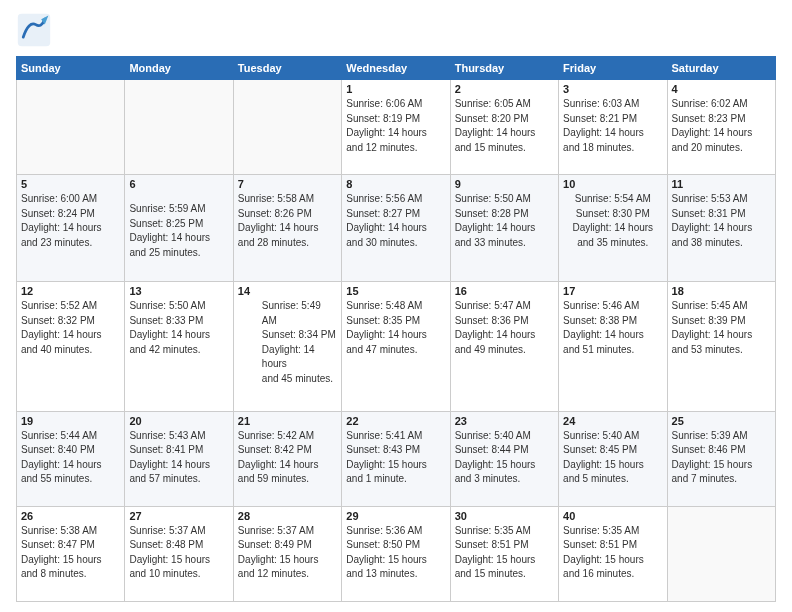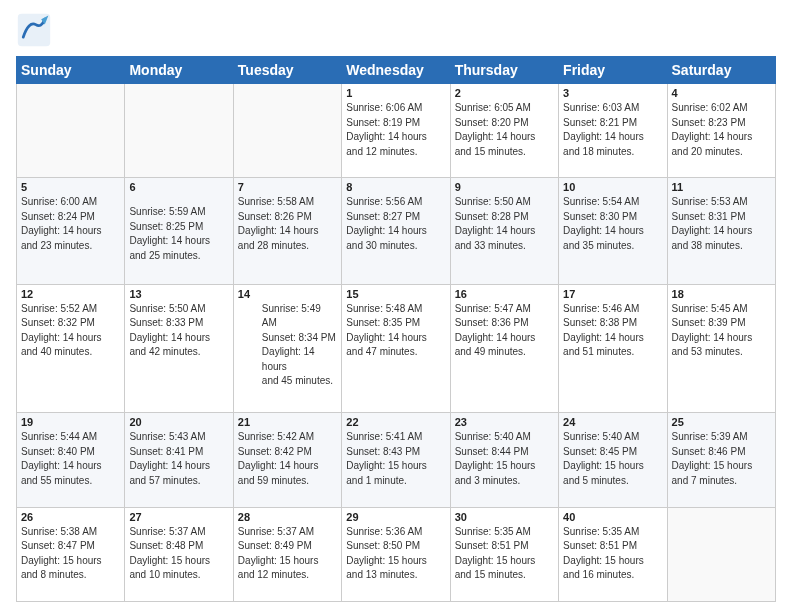--- a/index.html
+++ b/index.html
@@ -56,21 +56,21 @@
     .calendar {
       flex: 1;
       border: 1px solid #ccc;
       border-collapse: collapse;
       width: 100%;
       table-layout: fixed;
     }
     .calendar thead tr th {
       background: #2a6db5;
       color: #fff;
-      font-size: 14px;
+      font-size: 11px;
       font-weight: bold;
       padding: 5px 4px;
       text-align: left;
       border: 1px solid #2a6db5;
     }
     .calendar tbody tr td {
       border: 1px solid #ccc;
       vertical-align: top;
       padding: 3px 4px;
       font-size: 9.5px;
@@ -198,21 +198,21 @@
           </td>
           <td>
             <span class="day-number">9</span>
             <div class="cell-text" style="white-space: pre-line;">Sunrise: 5:50 AM
 Sunset: 8:28 PM
 Daylight: 14 hours
 and 33 minutes.</div>
           </td>
           <td>
             <span class="day-number">10</span>
-            <div class="cell-text" style="white-space: pre-line;">Sunrise: 5:54 AM
+            <div class="cell-text" style="white-space: pre-line; text-align: center;">Sunrise: 5:54 AM
 Sunset: 8:30 PM
 Daylight: 14 hours
 and 35 minutes.</div>
           </td>
           <td>
             <span class="day-number">11</span>
             <div class="cell-text" style="white-space: pre-line;">Sunrise: 5:53 AM
 Sunset: 8:31 PM
 Daylight: 14 hours
 and 38 minutes.</div>

